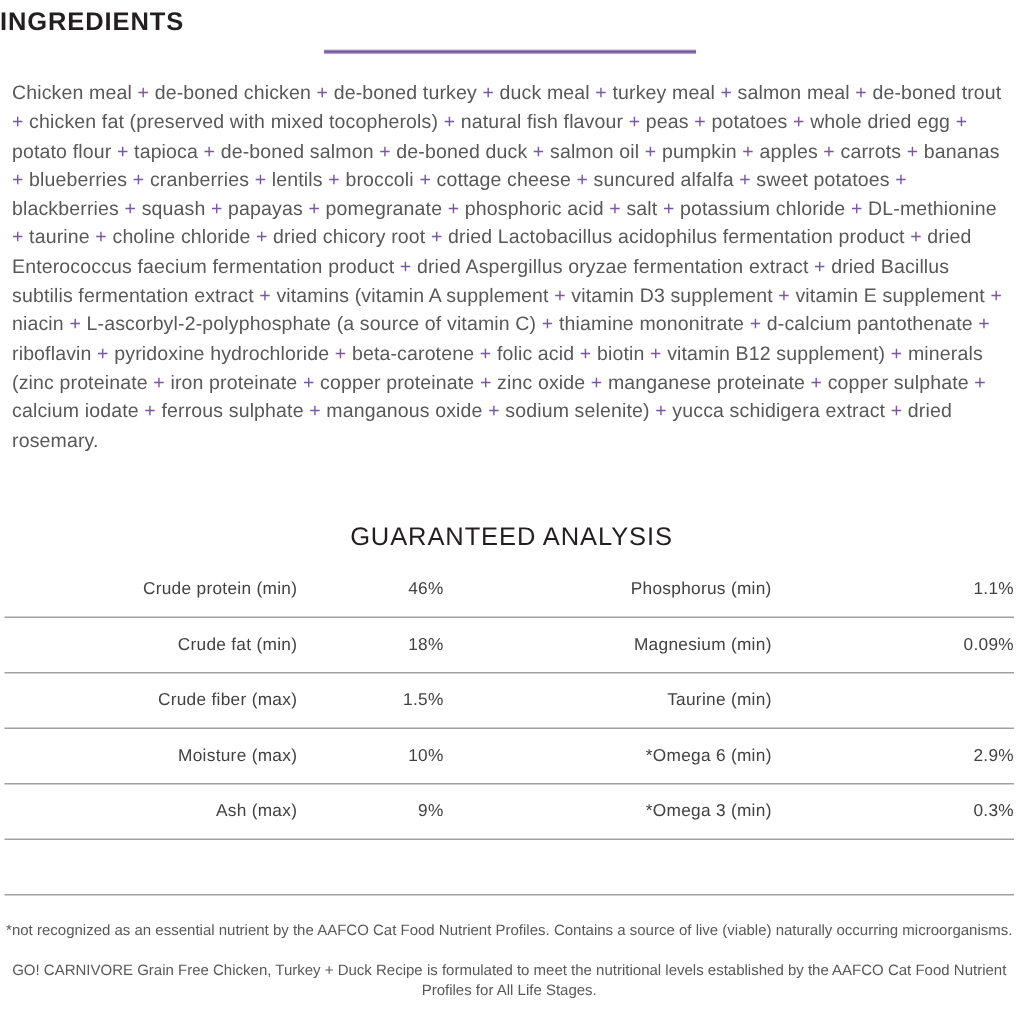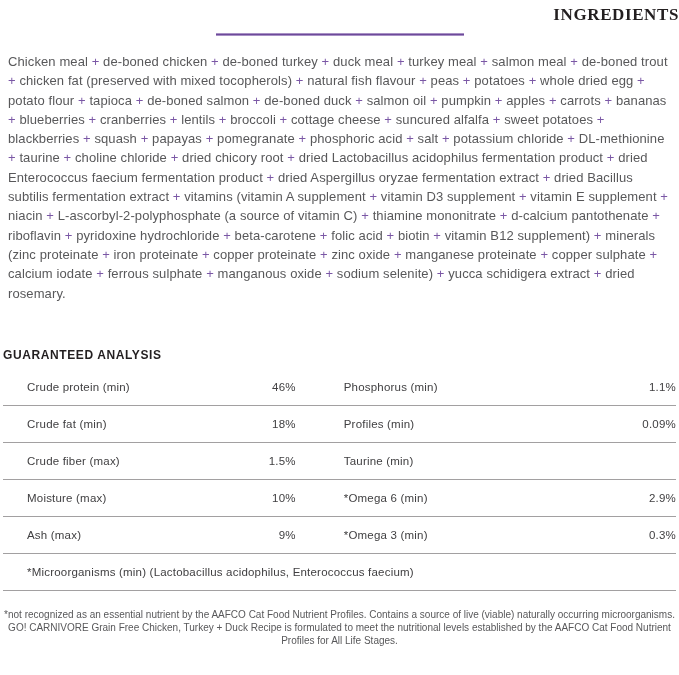--- a/index.html
+++ b/index.html
@@ -7,72 +7,71 @@
     position:relative;
     width:679px; height:675px;
     box-sizing:border-box;
     padding-top:5px;
     background:#ffffff;
     font-family:"Liberation Sans","DejaVu Sans",sans-serif;
     overflow:hidden;
   }
   .ing-title {
     margin:0;
-    text-align:right;
+    text-align:left;
     font-size:17px;
     font-weight:bold;
     letter-spacing:0.6px;
     color:#231f20;
-    font-family:Liberation Serif, serif;
   }
   .ing-rule {
     width:248px; height:3px;
     margin:8px auto 0 auto;
     background:linear-gradient(to bottom,#c5b3da 0%,#6d4a9a 50%,#c5b3da 100%);
   }
   .ingredients {
     margin:16px 8px 0 8px;
     font-size:13px;
     line-height:19.3px;
     letter-spacing:0.1px;
     color:#58585a;
   }
   .ingredients .plus { color:#7a57a5; }
   .ga-title {
     margin:45px 0 7px 3px;
-    text-align:left;
-    font-size:12px;
-    font-weight:bold;
+    text-align:center;
+    font-size:17px;
+    font-weight:normal;
     letter-spacing:0.6px;
     color:#231f20;
   }
   .ga-table { margin:0 3px; }
   .ga-row {
     display:grid;
     grid-template-columns:29% 14.5% 32.5% 24%;
     align-items:center;
     height:36px;
     border-bottom:1px solid #a2a0a1;
     font-size:11.5px;
     letter-spacing:0.2px;
     color:#414042;
   }
-  .cell-label { text-align:left;margin-left:24px; }
+  .cell-label { text-align:right;margin-left:24px; }
   .cell-label.second { padding-left:24px; box-sizing:border-box; }
   .cell-value { text-align:right; }
   .ga-row.full .cell-label { grid-column:1 / 4; }
   .ga-row.full .cell-value { grid-column:4; }
   .footnote {
     margin:17px 3px 0 3px;
     font-size:10px;
     line-height:13px;
     color:#58585a;
     text-align:center;
   }
-  .footnote.aafco { margin-top:0; }
+  .footnote.aafco { margin-top:14px; }
 </style>
 </head>
 <body>
 
 <div class="page">
 
   <h1 class="ing-title">INGREDIENTS</h1>
   <div class="ing-rule"></div>
 
   <p class="ingredients" id="ingredients-text">Chicken meal<span class="plus"> + </span>de-boned chicken<span class="plus"> + </span>de-boned turkey<span class="plus"> + </span>duck meal<span class="plus"> + </span>turkey meal<span class="plus"> + </span>salmon meal<span class="plus"> + </span>de-boned trout<span class="plus"> + </span>chicken fat (preserved with mixed tocopherols)<span class="plus"> + </span>natural fish flavour<span class="plus"> + </span>peas<span class="plus"> + </span>potatoes<span class="plus"> + </span>whole dried egg<span class="plus"> + </span>potato flour<span class="plus"> + </span>tapioca<span class="plus"> + </span>de-boned salmon<span class="plus"> + </span>de-boned duck<span class="plus"> + </span>salmon oil<span class="plus"> + </span>pumpkin<span class="plus"> + </span>apples<span class="plus"> + </span>carrots<span class="plus"> + </span>bananas<span class="plus"> + </span>blueberries<span class="plus"> + </span>cranberries<span class="plus"> + </span>lentils<span class="plus"> + </span>broccoli<span class="plus"> + </span>cottage cheese<span class="plus"> + </span>suncured alfalfa<span class="plus"> + </span>sweet potatoes<span class="plus"> + </span>blackberries<span class="plus"> + </span>squash<span class="plus"> + </span>papayas<span class="plus"> + </span>pomegranate<span class="plus"> + </span>phosphoric acid<span class="plus"> + </span>salt<span class="plus"> + </span>potassium chloride<span class="plus"> + </span>DL-methionine<span class="plus"> + </span>taurine<span class="plus"> + </span>choline chloride<span class="plus"> + </span>dried chicory root<span class="plus"> + </span>dried Lactobacillus acidophilus fermentation product<span class="plus"> + </span>dried Enterococcus faecium fermentation product<span class="plus"> + </span>dried Aspergillus oryzae fermentation extract<span class="plus"> + </span>dried Bacillus subtilis fermentation extract<span class="plus"> + </span>vitamins (vitamin A supplement<span class="plus"> + </span>vitamin D3 supplement<span class="plus"> + </span>vitamin E supplement<span class="plus"> + </span>niacin<span class="plus"> + </span>L-ascorbyl-2-polyphosphate (a source of vitamin C)<span class="plus"> + </span>thiamine mononitrate<span class="plus"> + </span>d-calcium pantothenate<span class="plus"> + </span>riboflavin<span class="plus"> + </span>pyridoxine hydrochloride<span class="plus"> + </span>beta-carotene<span class="plus"> + </span>folic acid<span class="plus"> + </span>biotin<span class="plus"> + </span>vitamin B12 supplement)<span class="plus"> + </span>minerals (zinc proteinate<span class="plus"> + </span>iron proteinate<span class="plus"> + </span>copper proteinate<span class="plus"> + </span>zinc oxide<span class="plus"> + </span>manganese proteinate<span class="plus"> + </span>copper sulphate<span class="plus"> + </span>calcium iodate<span class="plus"> + </span>ferrous sulphate<span class="plus"> + </span>manganous oxide<span class="plus"> + </span>sodium selenite)<span class="plus"> + </span>yucca schidigera extract<span class="plus"> + </span>dried rosemary.</p>
@@ -84,21 +83,21 @@
     <div class="ga-row">
       <div class="cell-label">Crude protein (min)</div>
       <div class="cell-value">46%</div>
       <div class="cell-label second">Phosphorus (min)</div>
       <div class="cell-value">1.1%</div>
     </div>
 
     <div class="ga-row">
       <div class="cell-label">Crude fat (min)</div>
       <div class="cell-value">18%</div>
-      <div class="cell-label second">Profiles (min)</div>
+      <div class="cell-label second">Magnesium (min)</div>
       <div class="cell-value">0.09%</div>
     </div>
 
     <div class="ga-row">
       <div class="cell-label">Crude fiber (max)</div>
       <div class="cell-value">1.5%</div>
       <div class="cell-label second">Taurine (min)</div>
     </div>
 
     <div class="ga-row">
@@ -109,21 +108,20 @@
     </div>
 
     <div class="ga-row">
       <div class="cell-label">Ash (max)</div>
       <div class="cell-value">9%</div>
       <div class="cell-label second">*Omega 3 (min)</div>
       <div class="cell-value">0.3%</div>
     </div>
 
     <div class="ga-row full">
-      <div class="cell-label">*Microorganisms (min) (Lactobacillus acidophilus, Enterococcus faecium)</div>
     </div>
 
   </div>
 
   <p class="footnote">*not recognized as an essential nutrient by the AAFCO Cat Food Nutrient Profiles. Contains a source of live (viable) naturally occurring microorganisms.</p>
   <p class="footnote aafco">GO! CARNIVORE Grain Free Chicken, Turkey + Duck Recipe is formulated to meet the nutritional levels established by the AAFCO Cat Food Nutrient Profiles for All Life Stages.</p>
 
 </div>
 
 </body></html>

